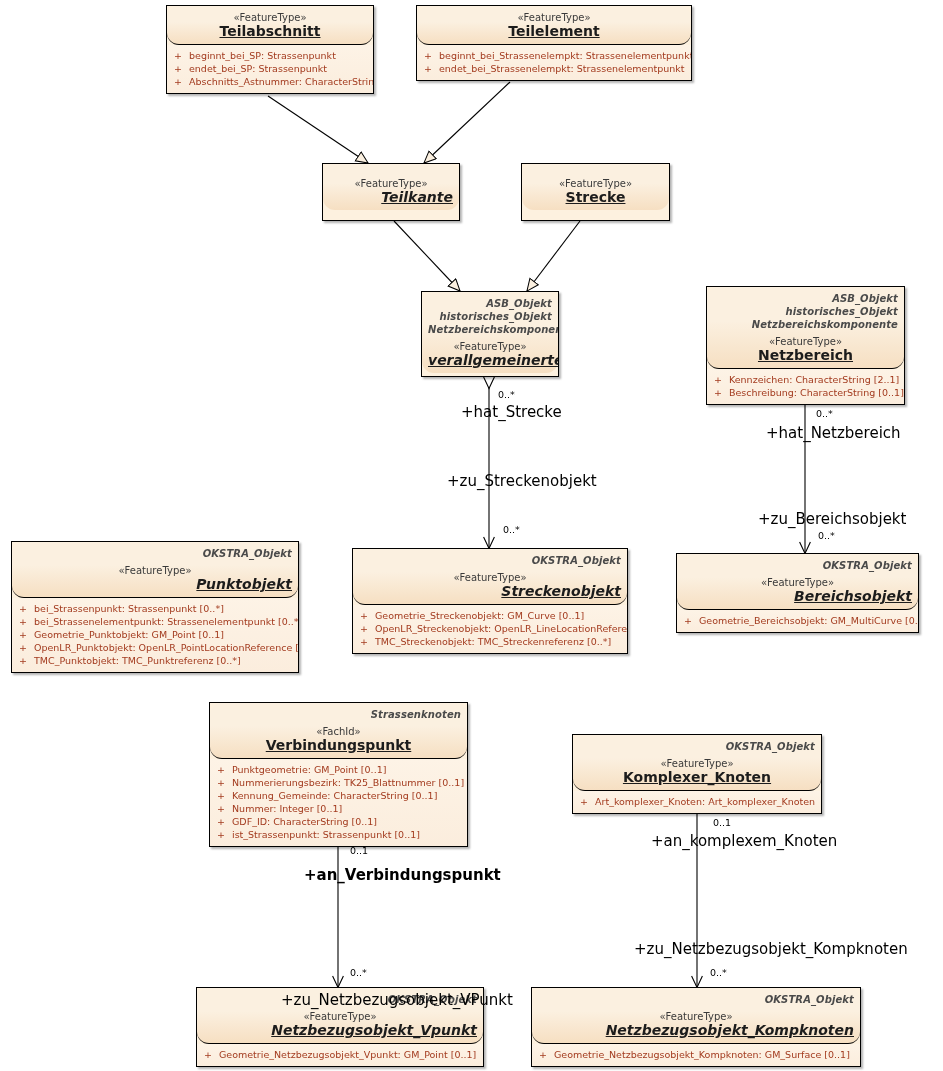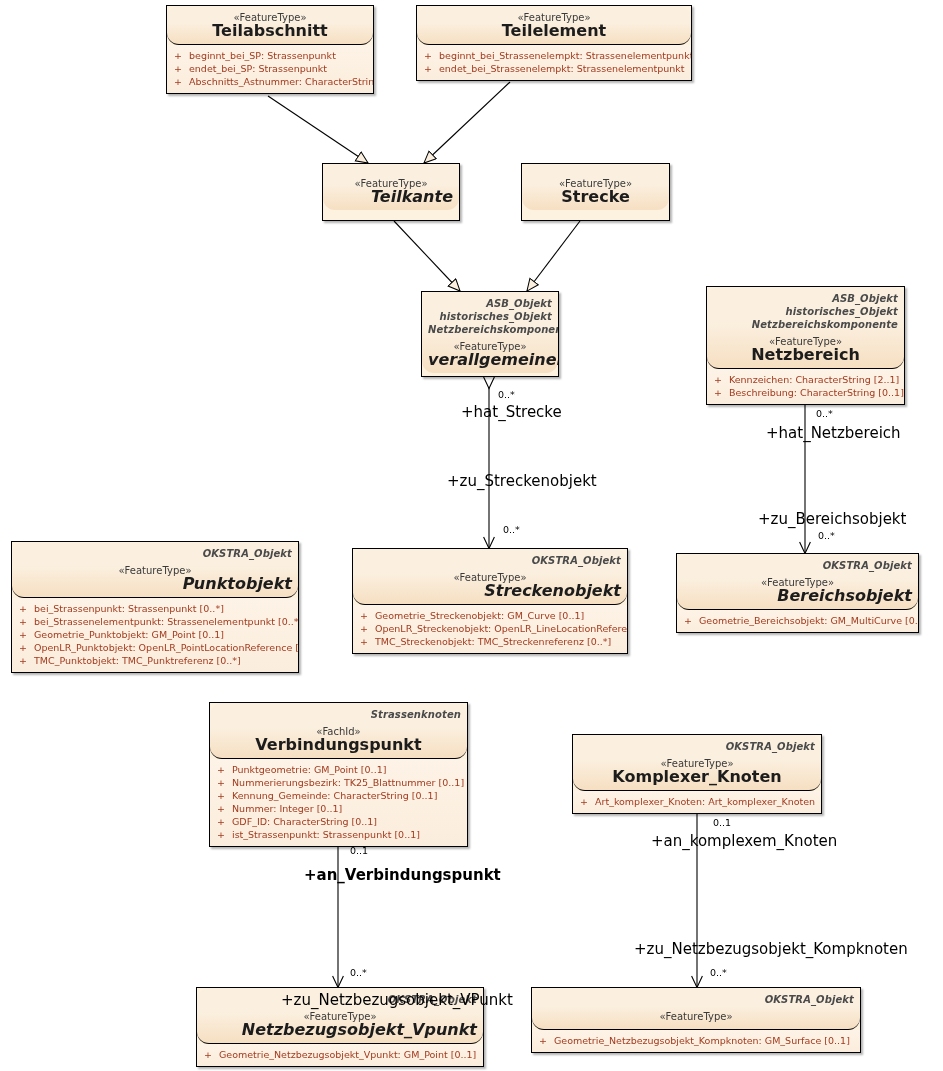--- a/index.html
+++ b/index.html
@@ -56,24 +56,25 @@
     line-height: 13px;
     letter-spacing: 0.1px;
   }
   .ctx-spacer { height: 4px; }
   .stereotype {
     font-size: 10px;
     color: #3a3a3a;
     line-height: 13px;
   }
   .cls-name {
-    font-size: 16px;
+    font-size: 14px;
     font-weight: bold;
     color: #1c1c1c;
     line-height: 14px;
+    text-decoration: underline;
   }
   .cls-name.abstract { font-style: italic; text-align: right; }
 
   .uml-attrs {
     box-sizing: border-box;
     padding: 4px 0 5px 0;
     background: linear-gradient(to bottom, #fdf3e6 0%, #fbeddd 100%);
   }
   .attr-row {
     display: flex;
@@ -371,20 +372,21 @@
         <span class="attr-text">Geometrie_Netzbezugsobjekt_Vpunkt: GM_Point [0..1]</span>
       </div>
     </div>
   </div>
 
   <div class="uml-class has-attrs" style="left:531px; top:987px; width:330px;">
     <div class="uml-head">
       <div class="ctx-line">OKSTRA_Objekt</div>
       <div class="ctx-spacer"></div>
       <div class="stereotype">«FeatureType»</div>
+      <div class="cls-name abstract">Netzbezugsobjekt_Kompknoten</div>
     </div>
     <div class="uml-attrs">
       <div class="attr-row">
         <span class="attr-vis">+</span>
         <span class="attr-text">Geometrie_Netzbezugsobjekt_Kompknoten: GM_Surface [0..1]</span>
       </div>
     </div>
   </div>
 
   <div class="mult-label" style="left:498px; top:389px;">0..*</div>

